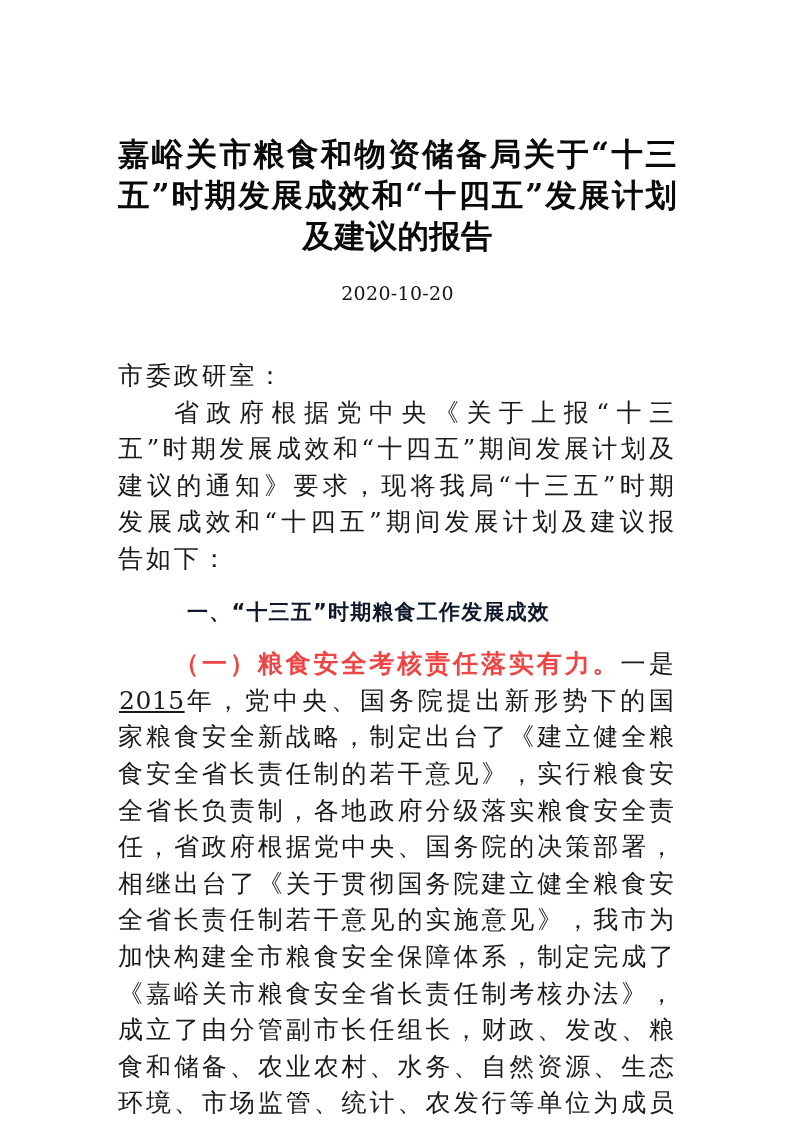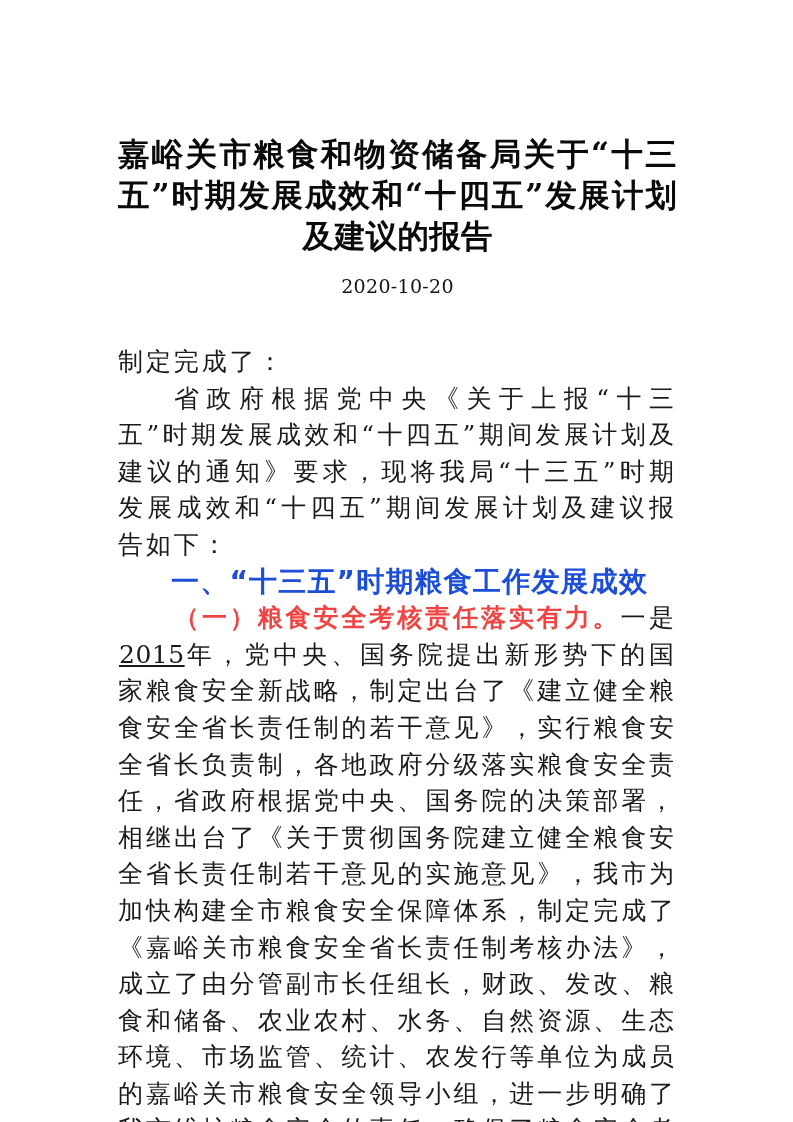--- a/index.html
+++ b/index.html
@@ -41,21 +41,21 @@
     font-size: 31.5px;
     line-height: 41px;
     letter-spacing: 0.2px;
     text-align: justify;
     text-align-last: center;
     color: #0a0a0a;
     word-break: break-all;
   }
 
   .doc-date {
-    margin: 2px;
+    margin: 9px;
     padding-top: 15px;
     text-align: center;
     font-family: "DejaVu Serif", "Liberation Serif", serif;
     font-size: 19px;
     line-height: 26px;
     font-weight: 400;
     color: #141414;
     letter-spacing: 0.3px;
   }
 
@@ -82,26 +82,26 @@
     text-indent: 0;
   }
 
   
   .para.indent {
     text-indent: 56px;
   }
 
   
   .heading-1 {
-    margin: 0;
+    margin: 16px;
     font-family: "DejaVu Sans", "Liberation Sans", sans-serif;
-    font-size: 28px;
+    font-size: 21px;
     line-height: 36.6px;
     font-weight: 700;
-    color: #1d4ed8;
+    color: #0f172a;
     text-indent: 53px;
     letter-spacing: 1.2px;
     word-break: break-all;
   }
 
   
   .run-bold {
     font-weight: 700;
     color: #ef4444;
     letter-spacing: 2.2px;
@@ -120,21 +120,21 @@
 
 <div class="page">
   <div class="content">
 
     <h1 class="doc-title">嘉峪关市粮食和物资储备局关于“十三五”时期发展成效和“十四五”发展计划及建议的报告</h1>
 
     <p class="doc-date">2020-10-20</p>
 
     <div class="body-block">
 
-      <p class="para salutation">制定完成了：</p>
+      <p class="para salutation">市委政研室：</p>
 
       <p class="para indent">省政府根据党中央《关于上报“十三五”时期发展成效和“十四五”期间发展计划及建议的通知》要求，现将我局“十三五”时期发展成效和“十四五”期间发展计划及建议报告如下：</p>
 
       <p class="heading-1">一、“十三五”时期粮食工作发展成效</p>
 
       <p class="para indent">
         <span class="run-bold">（一）粮食安全考核责任落实有力。</span><span>一是</span><span class="num">2015</span><span>年，党中央、国务院提出新形势下的国家粮食安全新战略，制定出台了《建立健全粮食安全省长责任制的若干意见》，实行粮食安全省长负责制，各地政府分级落实粮食安全责任，省政府根据党中央、国务院的决策部署，相继出台了《关于贯彻国务院建立健全粮食安全省长责任制若干意见的实施意见》，我市为加快构建全市粮食安全保障体系，制定完成了《嘉峪关市粮食安全省长责任制考核办法》，成立了由分管副市长任组长，财政、发改、粮食和储备、农业农村、水务、自然资源、生态环境、市场监管、统计、农发行等单位为成员的嘉峪关市粮食安全领导小组，进一步明确了我市维护粮食安全的责任，确保了粮食安全考核工作全面落实。二是根据《嘉</span>
       </p>
 
     </div>

